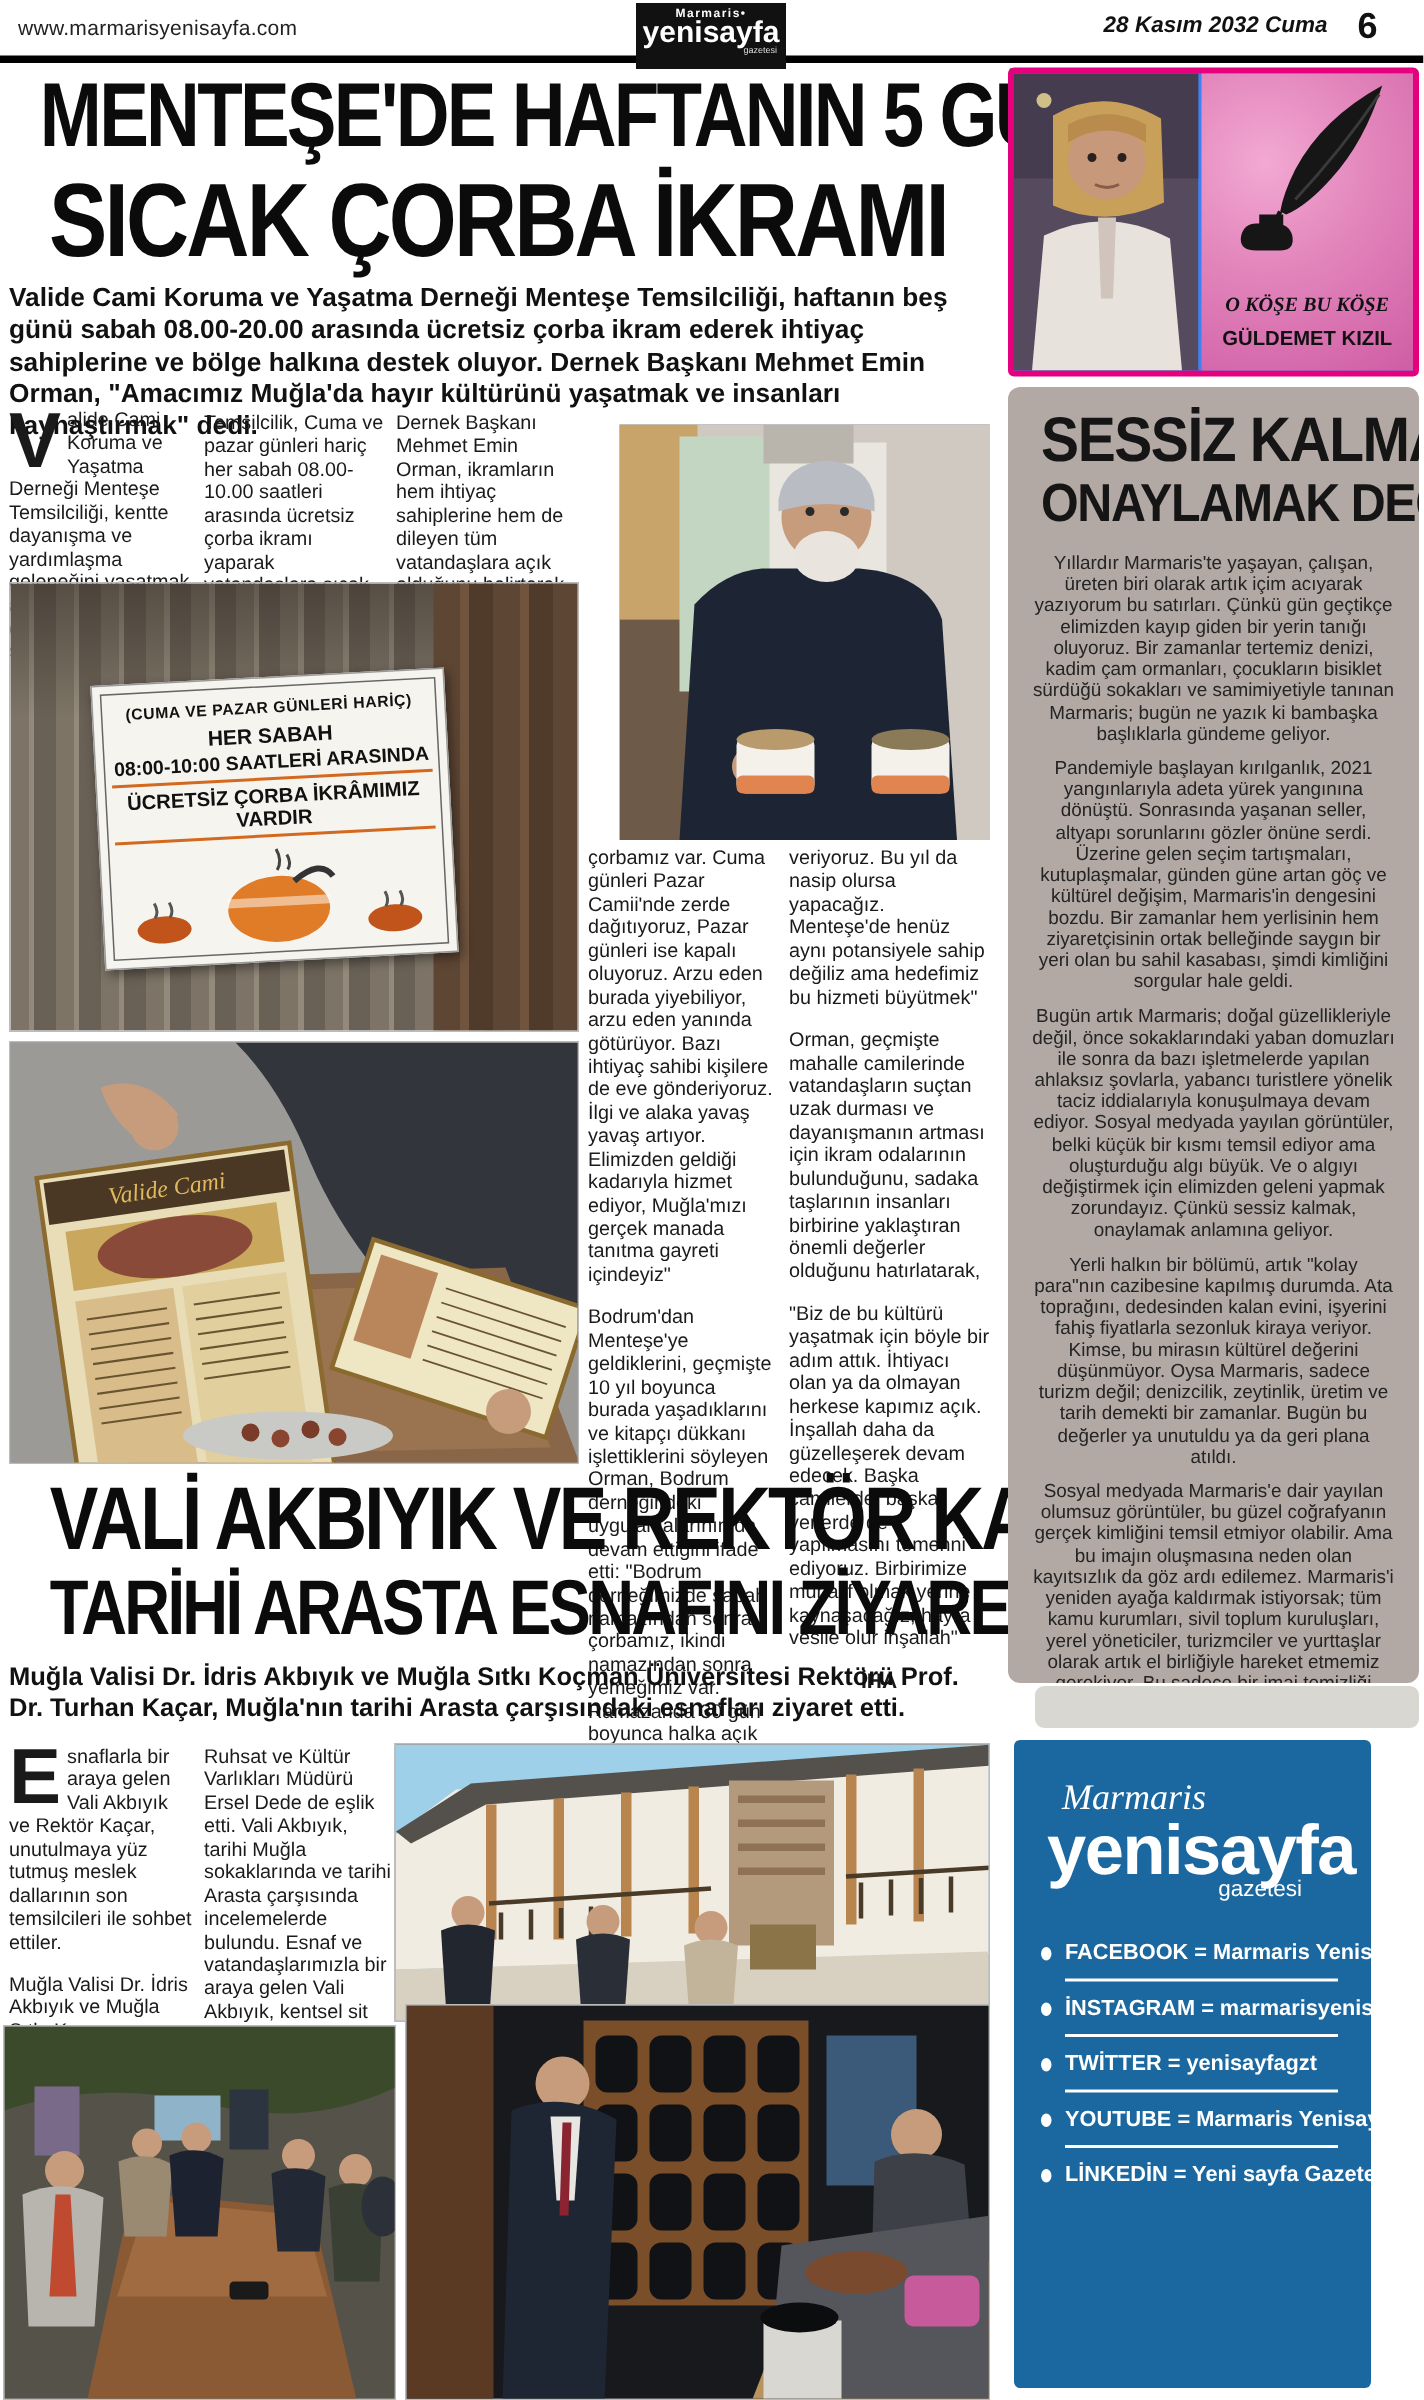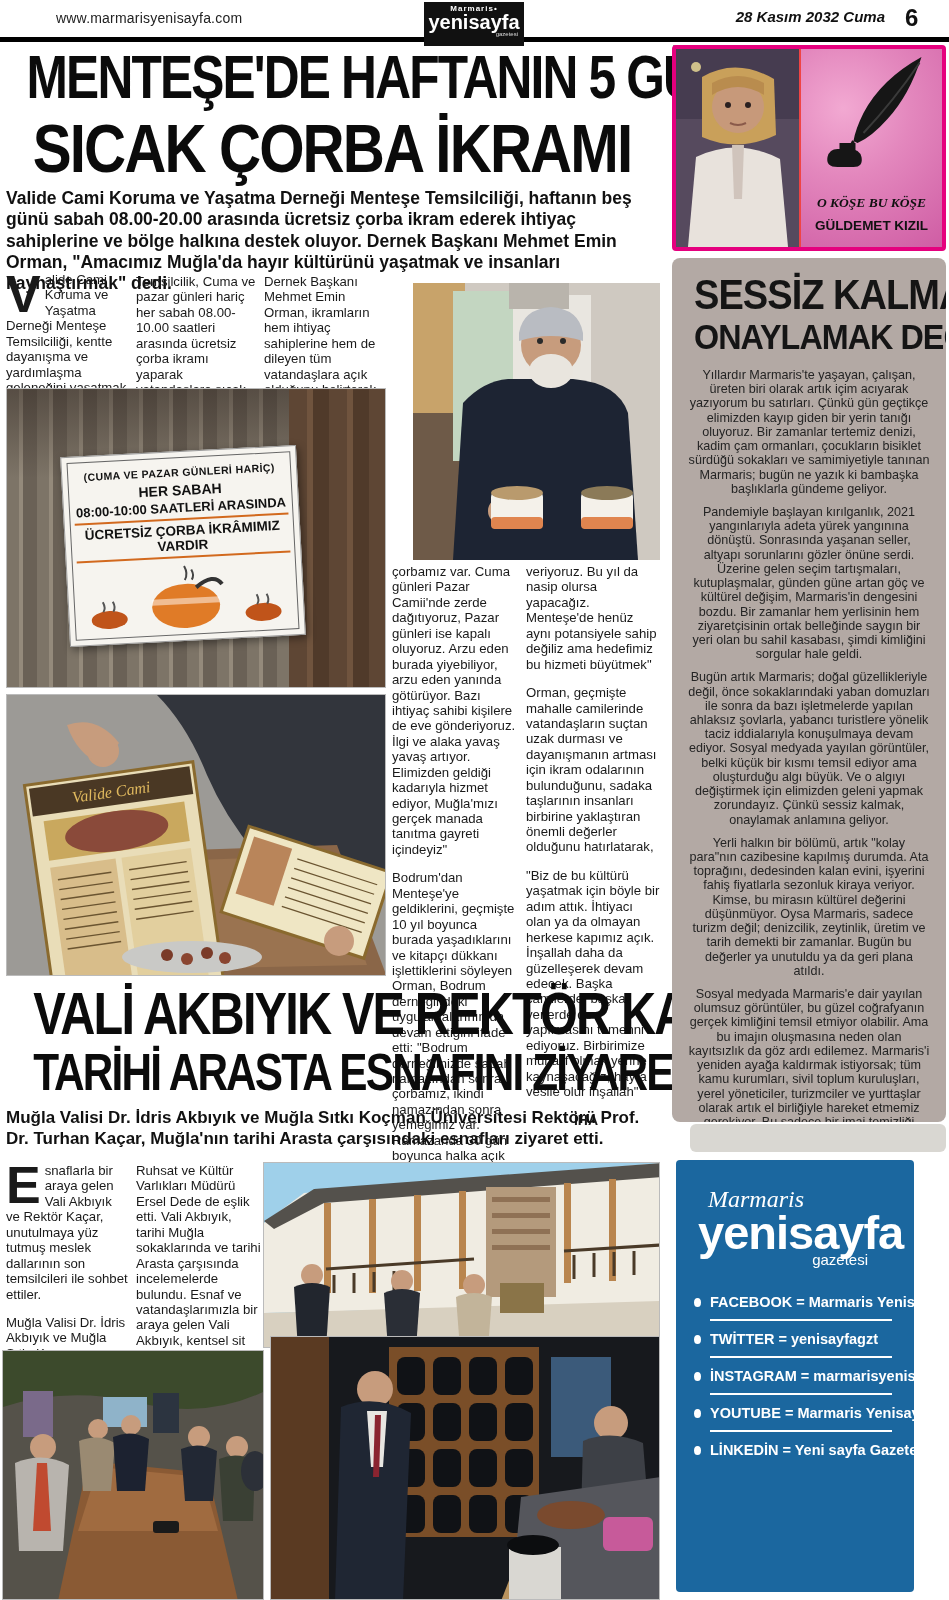--- a/index.html
+++ b/index.html
@@ -4,21 +4,21 @@
 <style>
   * { margin:0; padding:0; box-sizing:border-box; }
   html,body { width:949px; height:1600px; }
   body {
     position:relative; background:#ffffff; overflow:hidden;
     font-family:"Liberation Sans", sans-serif; color:#111;
   }
   .abs { position:absolute; }
 
   
-  .hdr-url { left:12px; top:10px; font-size:14px; color:#222; letter-spacing:.2px;margin-left:44px; }
+  .hdr-url { left:12px; top:10px; font-size:14px; color:#222; letter-spacing:.2px; }
   .hdr-rule { left:0; top:37px; width:949px; height:5px; background:#000; }
   .hdr-logo { left:424px; top:2px; width:100px; height:44px; background:#111; color:#fff;
               text-align:center; padding-top:2px; z-index:5; }
   .hdr-logo .l1 { font-size:8px; font-weight:bold; letter-spacing:1px; }
   .hdr-logo .l2 { font-size:20px; font-weight:bold; line-height:18px; }
   .hdr-logo .l3 { font-size:6px; text-align:right; padding-right:6px; color:#ddd; }
   .hdr-date { left:735px; top:8px; width:150px; font-size:15px; font-weight:bold; font-style:italic; text-align:right; }
   .hdr-page { left:905px; top:4px; font-size:24px; font-weight:bold; }
 
   
@@ -70,21 +70,21 @@
   
   svg { display:block; }
 
   #photo2 { left:413px; top:283px; width:247px; height:277px; }
   #photo3 { left:6px; top:694px; width:380px; height:282px; }
   #photo4 { left:263px; top:1162px; width:397px; height:186px; }
   #photo5 { left:2px; top:1350px; width:262px; height:250px; }
   #photo6 { left:270px; top:1336px; width:390px; height:264px; }
 
   
-  .colbox { left:672px; top:45px; width:274px; height:206px; background:#ef4444;
+  .colbox { left:672px; top:45px; width:274px; height:206px; background:#3b82f6;
       border:4px solid #e5007e; border-radius:4px; display:flex; z-index:4; }
   .colbox .cphoto { width:47%; height:100%; }
   .colbox .cpanel { width:53%; height:100%; position:relative; text-align:center;
       background:radial-gradient(circle at 30% 30%, #f2a9d2 0%, #e387bd 40%, #cf5da4 100%); }
   .colbox .tag { position:absolute; left:0; right:0; bottom:36px; font-family:"Liberation Serif",serif;
       font-style:italic; font-weight:bold; font-size:13.5px; color:#111; }
   .colbox .cname { position:absolute; left:0; right:0; bottom:14px; font-weight:bold; font-size:13.5px; color:#111; }
 
   .opinion { left:672px; top:258px; width:274px; height:864px; background:#b3a9a4;
       border-radius:8px; padding:14px 16px; overflow:hidden; }
@@ -419,18 +419,18 @@
   </div>
 </div>
 <div class="abs gray-strip"></div>
 
 <div class="abs social">
   <div class="scr">Marmaris</div>
   <div class="big">yenisayfa</div>
   <div class="gaz">gazetesi</div>
   <ul>
     <li><span class="dot"></span><span>FACEBOOK = Marmaris Yenisayfa gazetesi</span><span class="uline"></span></li>
+    <li><span class="dot"></span><span>İNSTAGRAM = marmarisyenisayfa</span><span class="uline"></span></li>
     <li><span class="dot"></span><span>TWİTTER = yenisayfagzt</span><span class="uline"></span></li>
-    <li><span class="dot"></span><span>İNSTAGRAM = marmarisyenisayfa</span><span class="uline"></span></li>
     <li><span class="dot"></span><span>YOUTUBE = Marmaris Yenisayfa gazetesi</span><span class="uline"></span></li>
     <li><span class="dot"></span><span>LİNKEDİN = Yeni sayfa Gazetesi</span></li>
   </ul>
 </div>
 
 </body></html>

